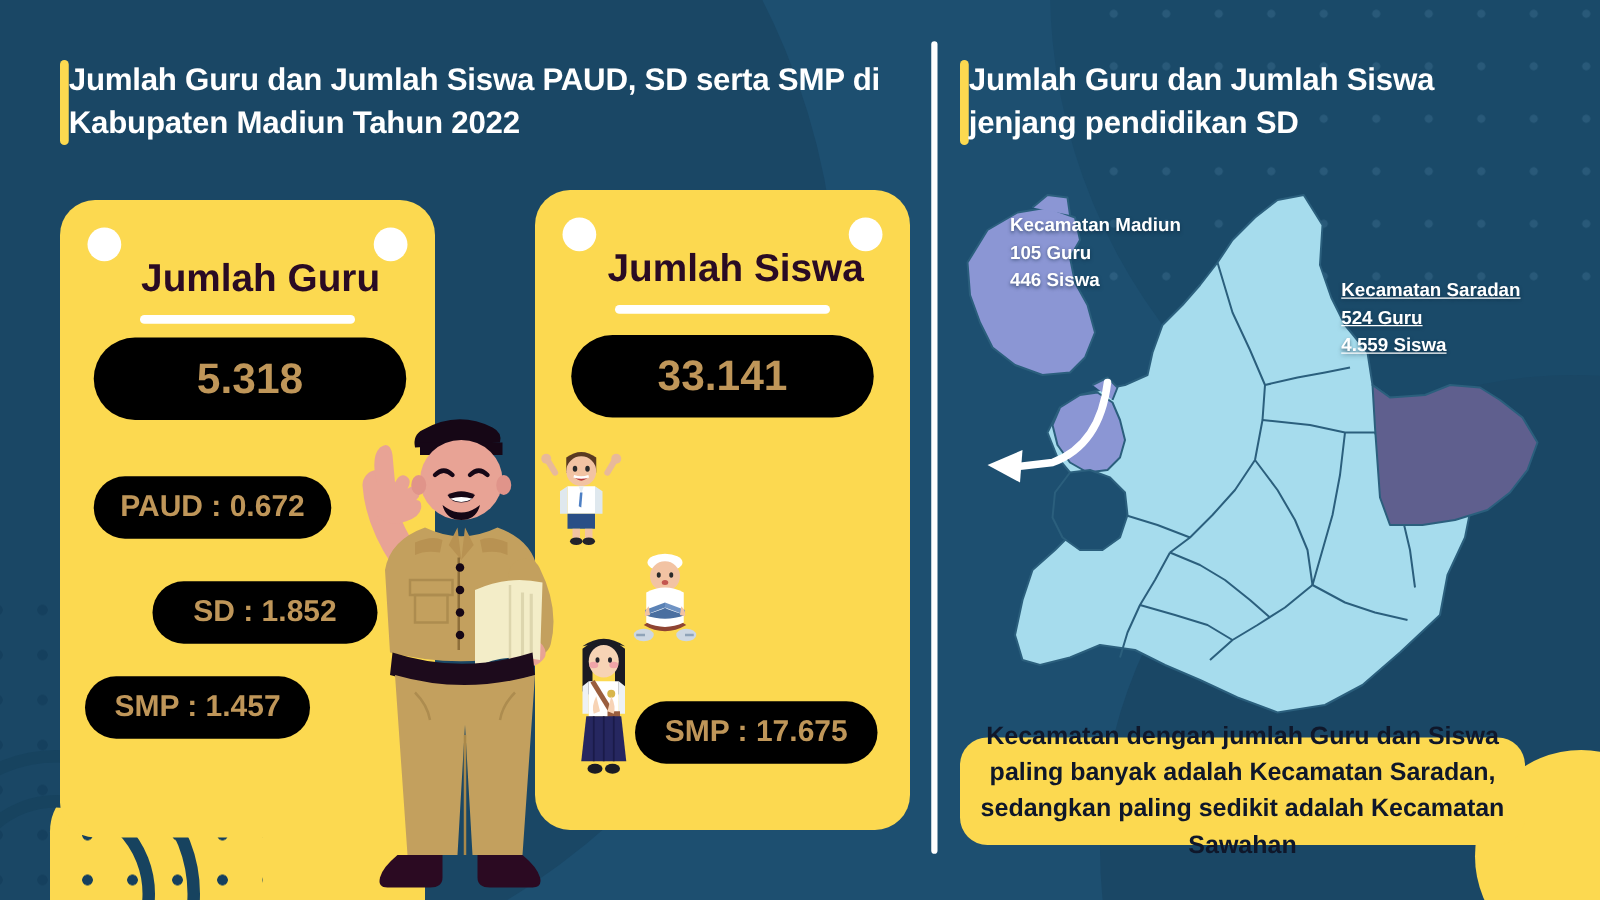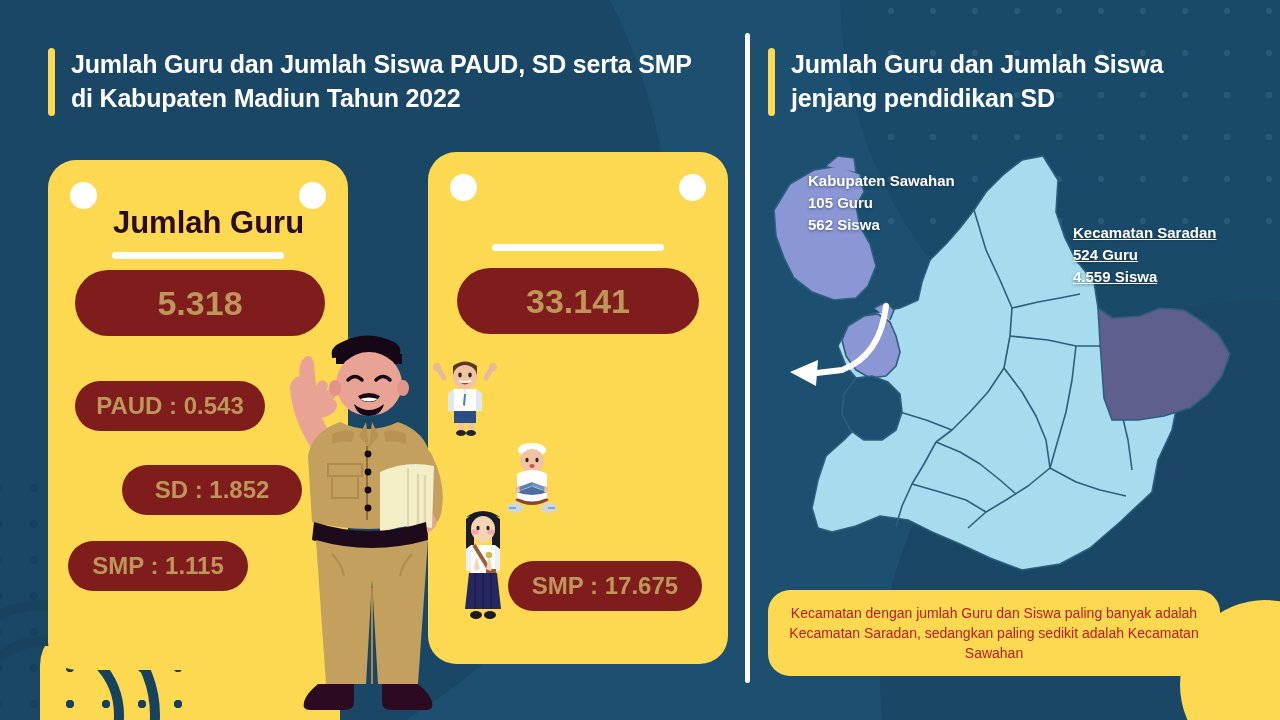--- a/index.html
+++ b/index.html
@@ -87,21 +87,21 @@
   
   .divider {
     position: absolute;
     left: 745px; top: 33px;
     width: 5px; height: 650px;
     background: #ffffff;
     border-radius: 3px;
   }
 
   
-  .title-block { position: absolute; display: flex; gap: 16px; }
+  .title-block { position: absolute; display: flex; }
   .title-bar {
     width: 7px;
     background: #fcd950;
     border-radius: 4px;
     flex: 0 0 7px;
   }
   .title-text {
     color: #ffffff;
     font-size: 25px;
     font-weight: bold;
@@ -144,21 +144,21 @@
     position: absolute;
     top: 92px; left: 50%;
     transform: translateX(-50%);
     width: 172px; height: 7px;
     background: #ffffff;
     border-radius: 4px;
   }
 
   .pill {
     position: absolute;
-    background: #7f1d1d;
+    background: #000000;
     border-radius: 40px;
     display: flex;
     align-items: center;
     justify-content: center;
     color: #bf9659;
     font-weight: bold;
     z-index: 4;
   }
   .pill.big   { font-size: 34px; height: 66px; }
   .pill.small { font-size: 24px; height: 50px; }
@@ -206,23 +206,23 @@
     background: #fcd950;
     border-radius: 22px;
     display: flex;
     align-items: center;
     justify-content: center;
     text-align: center;
     padding: 0 14px;
     z-index: 5;
   }
   #note span {
-    color: #b91c1c;
-    font-size: 14px;
-    font-weight: normal;
+    color: #0f172a;
+    font-size: 20px;
+    font-weight: bold;
     line-height: 1.45;
   }
 </style>
 </head>
 <body>
 
 <div id="stage">
 
   <div class="bg-sweep a"></div>
   <div class="bg-sweep b"></div>
@@ -245,27 +245,28 @@
     <div class="title-text">Jumlah Guru dan Jumlah Siswa jenjang pendidikan SD</div>
   </div>
 
   <div class="card" id="card-guru">
     <div class="punch left"></div>
     <div class="punch right"></div>
     <div class="card-title">Jumlah Guru</div>
     <div class="card-rule"></div>
   </div>
   <div class="pill big" id="guru-total">5.318</div>
-  <div class="pill small" id="guru-paud">PAUD : 0.543</div>
+  <div class="pill small" id="guru-paud">PAUD : 0.672</div>
   <div class="pill small" id="guru-sd">SD : 1.852</div>
-  <div class="pill small" id="guru-smp">SMP : 1.115</div>
+  <div class="pill small" id="guru-smp">SMP : 1.457</div>
 
   <div class="card" id="card-siswa">
     <div class="punch left"></div>
     <div class="punch right"></div>
+    <div class="card-title">Jumlah Siswa</div>
     <div class="card-rule"></div>
   </div>
   <div class="pill big" id="siswa-total">33.141</div>
   <div class="pill small" id="siswa-smp">SMP : 17.675</div>
 
   <svg class="figure" id="kid-paud" viewBox="0 0 66 80">
     <path d="M12 22 L6 12 M54 22 L60 12" stroke="#e8b99a" stroke-width="5" stroke-linecap="round" fill="none"></path>
     <circle cx="5" cy="11" r="4" fill="#e8b99a"></circle>
       <circle cx="61" cy="11" r="4" fill="#e8b99a"></circle>
     <path d="M21 10 q12 -9 24 0 v12 q-12 7 -24 0 z" fill="#5a3a22"></path>
@@ -416,23 +417,23 @@
                L104 300 L90 290 L82 274 L84 254 Z" fill="#1d4f70"></path>
     </g>
 
     <g>
       <path d="M126 166 q-6 50 -44 64 L48 234" stroke="#ffffff" stroke-width="6" fill="none" stroke-linecap="round"></path>
       <path d="M30 232 L58 220 L56 246 Z" fill="#ffffff"></path>
     </g>
   </svg>
 
   <div class="map-label" id="label-sawahan">
-    <div>Kabupaten Sawahan</div>
+    <div>Kecamatan Madiun</div>
     <div>105 Guru</div>
-    <div>562 Siswa</div>
+    <div>446 Siswa</div>
   </div>
 
   <div class="map-label" id="label-saradan">
     <div>Kecamatan Saradan</div>
     <div>524 Guru</div>
     <div>4.559 Siswa</div>
   </div>
 
   <div id="note">
     <span>Kecamatan dengan jumlah Guru dan Siswa paling banyak adalah Kecamatan Saradan, sedangkan paling sedikit adalah Kecamatan Sawahan</span>

